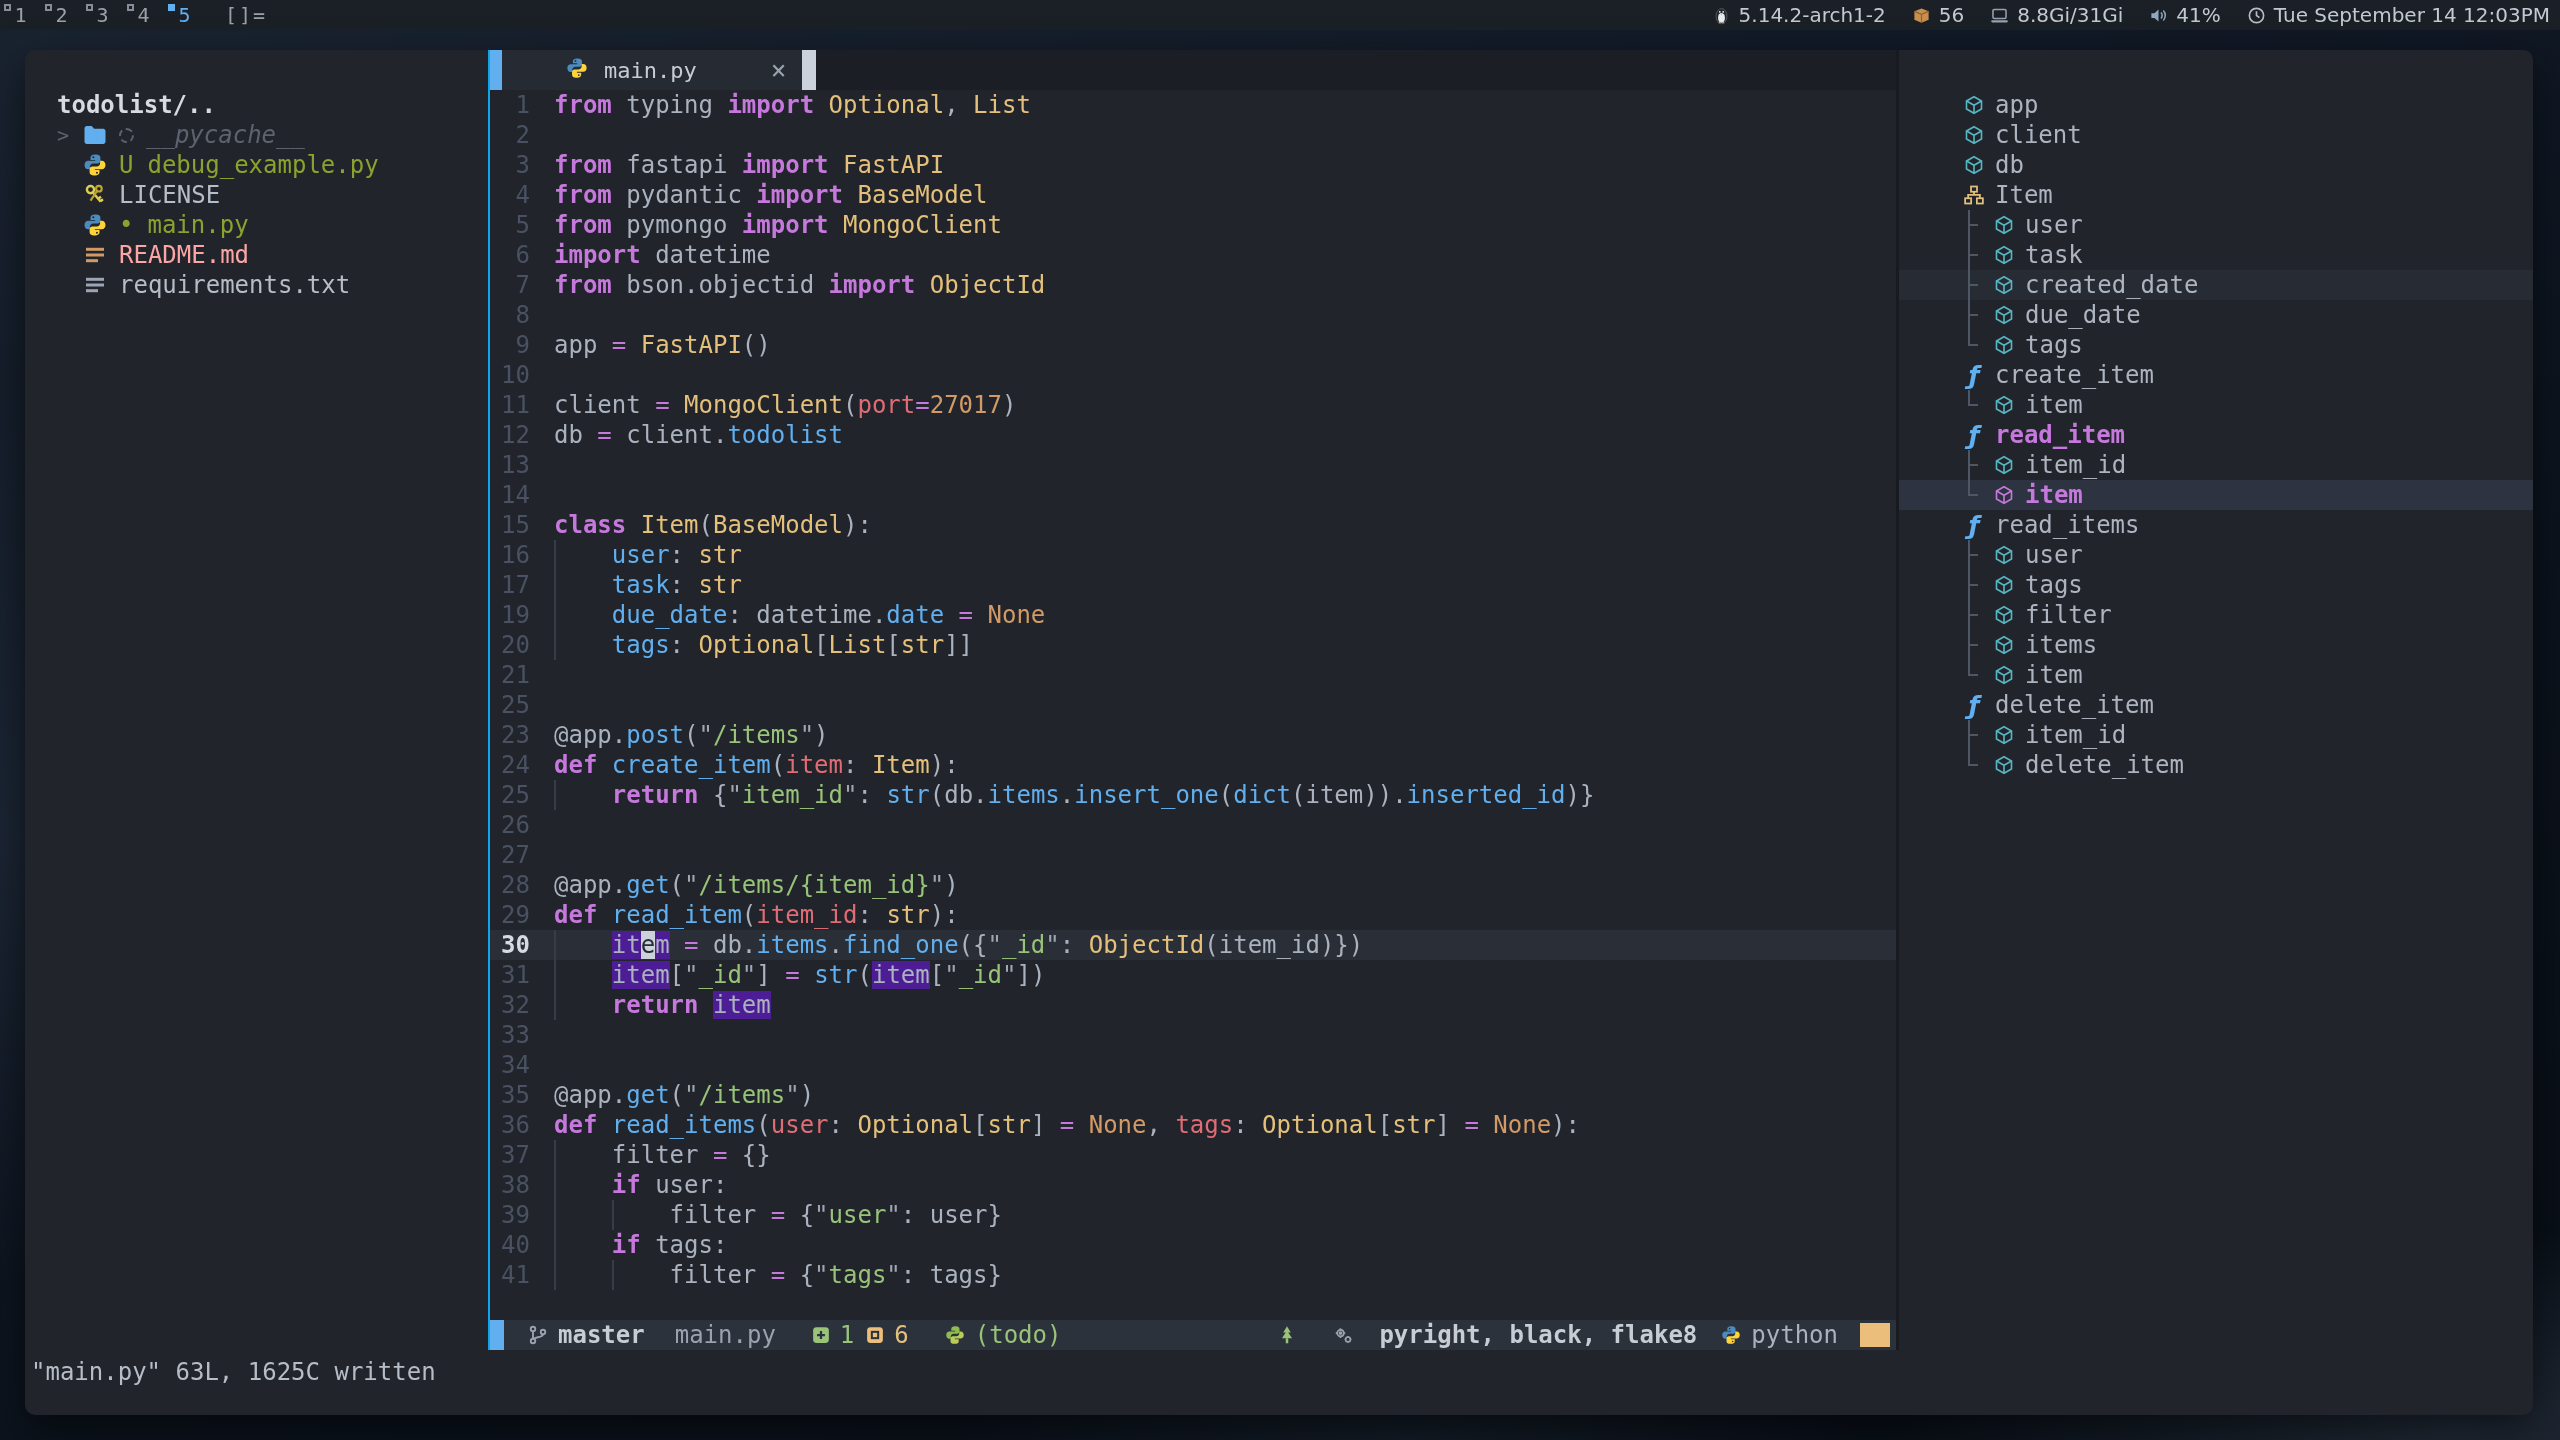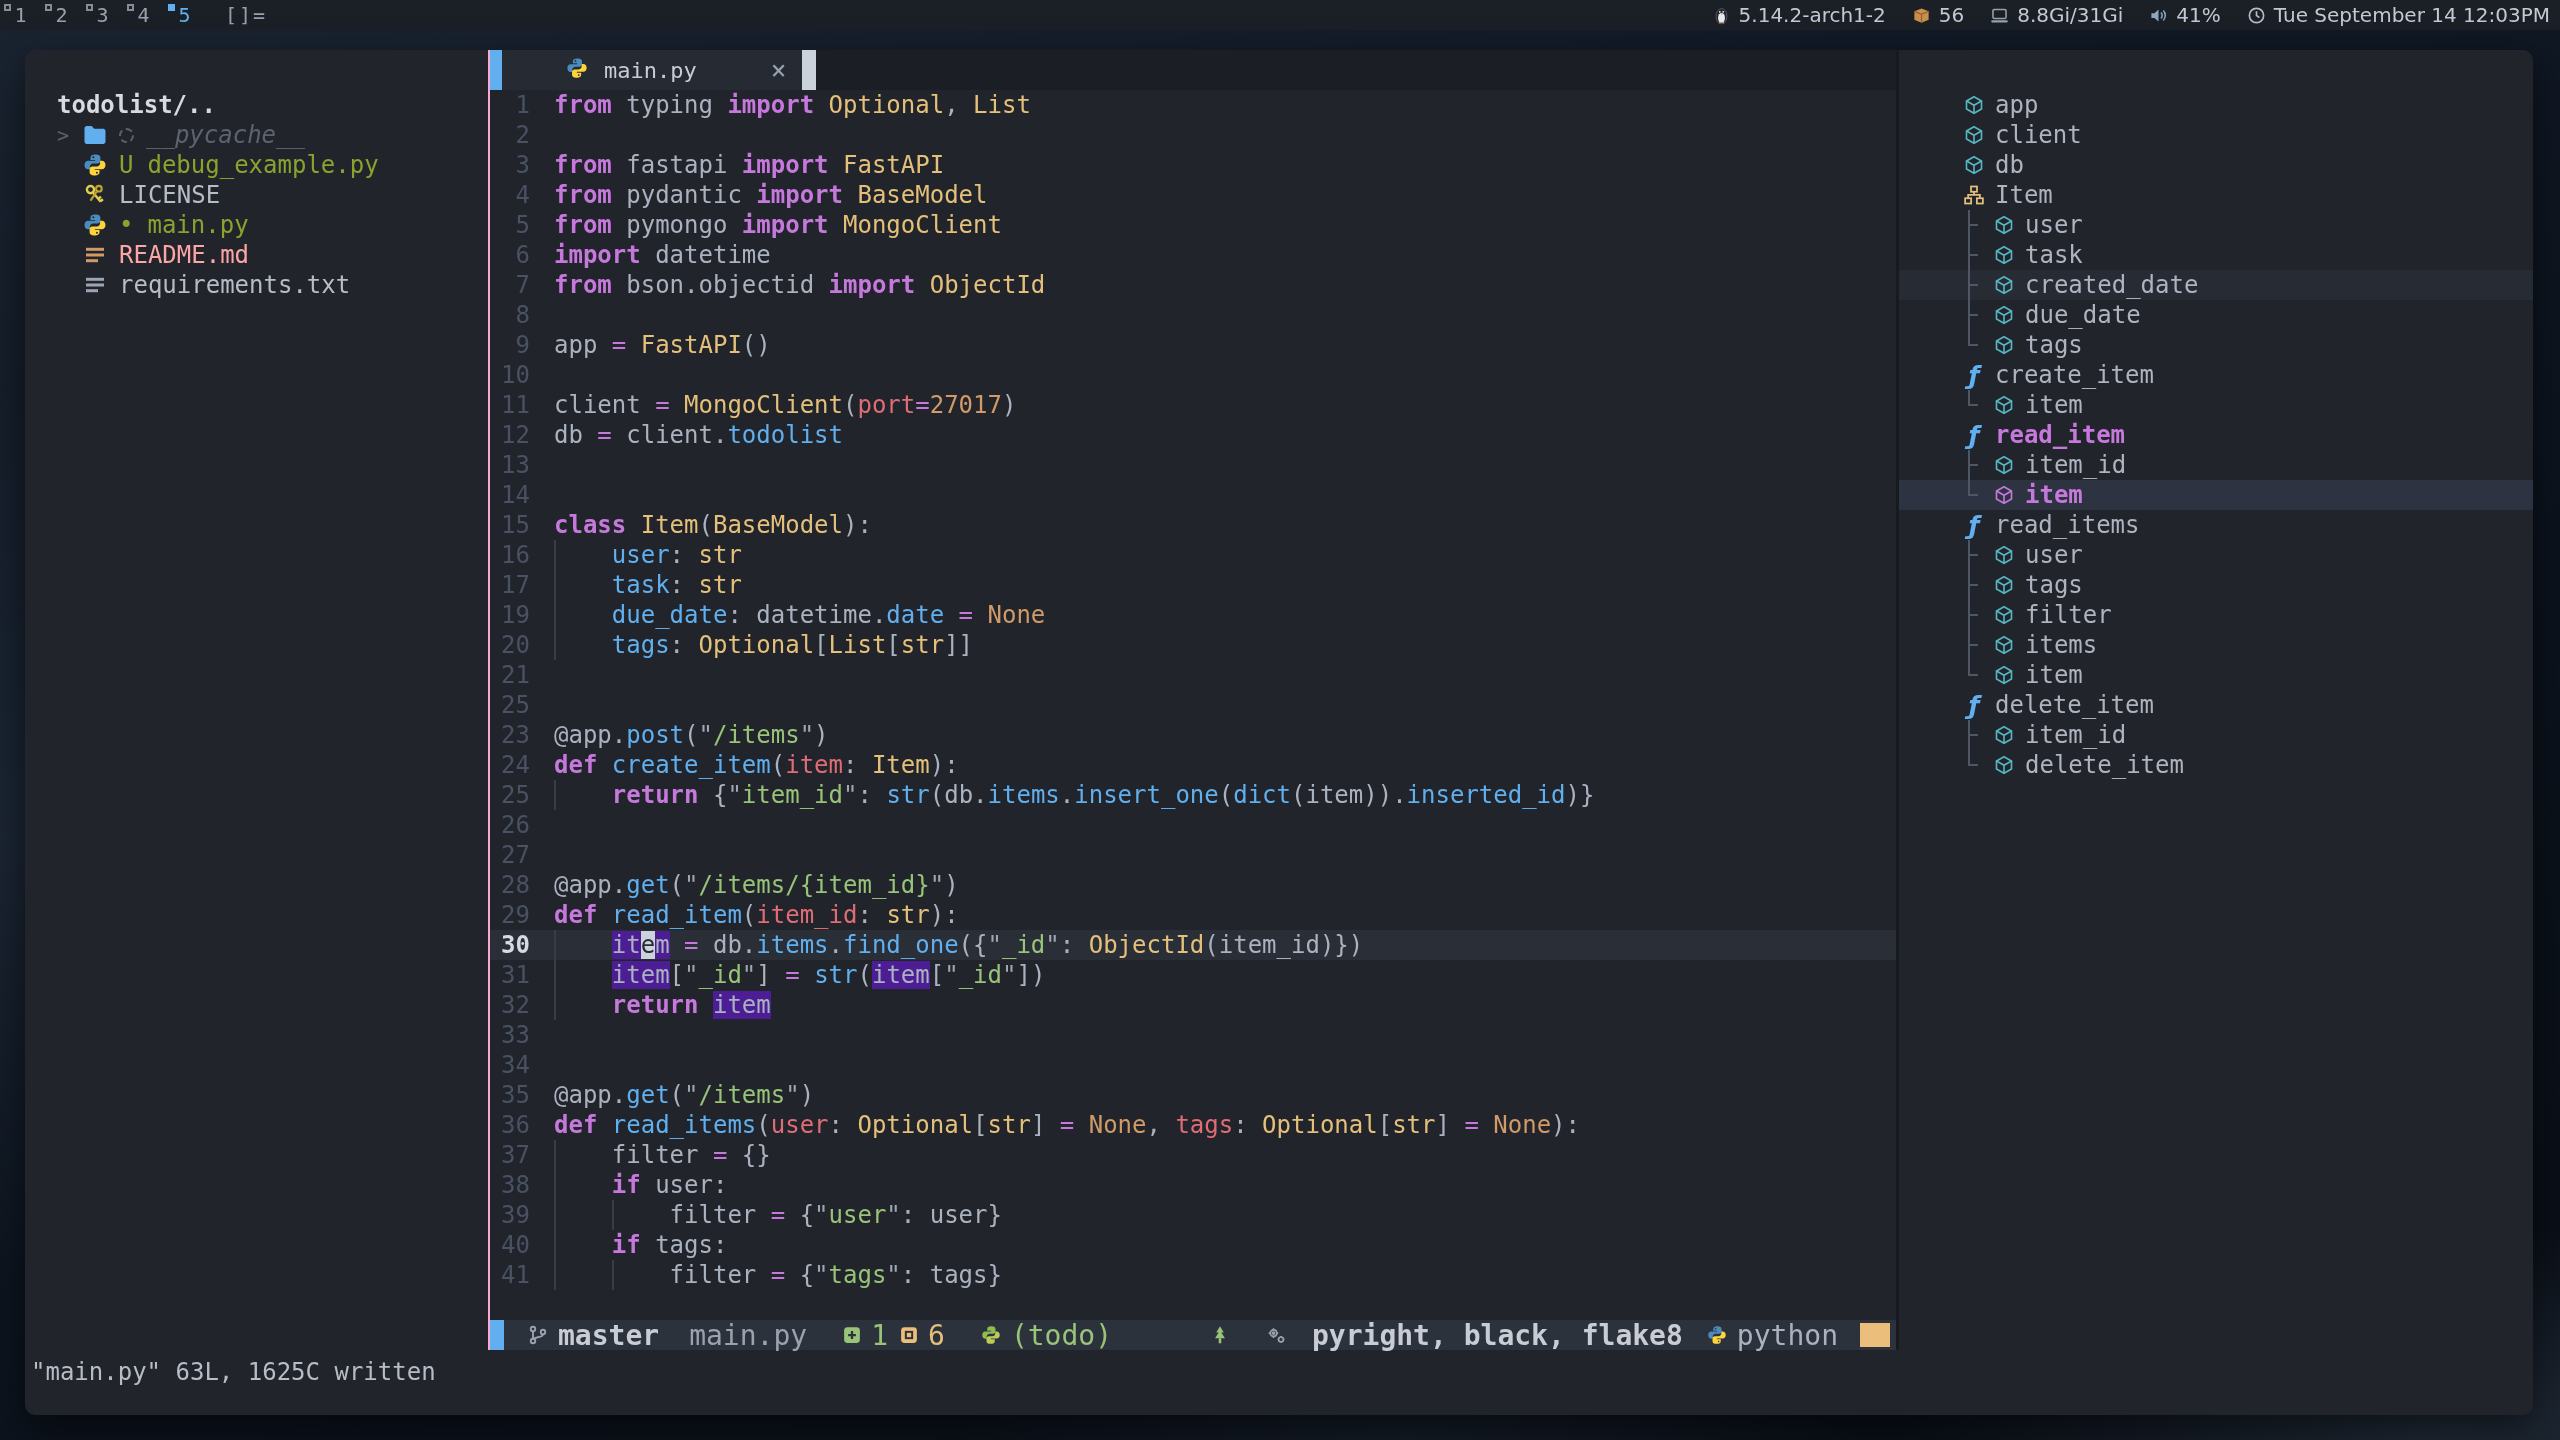--- a/index.html
+++ b/index.html
@@ -24,21 +24,21 @@
   .bar-right { margin-left:auto; display:flex; align-items:center; gap:26px; padding-right:10px;
     font-family:"DejaVu Sans", sans-serif; color:#c3c9d3; font-size:20px; }
   .bar-seg { display:flex; align-items:center; gap:8px; }
   .icon { display:inline-flex; align-items:center; justify-content:center; }
   
   .term { position:absolute; left:25px; top:50px; width:2508px; height:1365px; background:#21252b;
     border-radius:10px; overflow:hidden; display:flex; flex-direction:column;
     box-shadow:0 14px 40px rgba(0,0,0,.55); color:#abb2bf; }
   .term-main { display:flex; flex:1; min-height:0; }
   
-  .pane-tree { width:465px; flex:none; padding-top:40px; border-right:2px solid #f9a8d4; }
+  .pane-tree { width:465px; flex:none; padding-top:40px; border-right:2px solid #0ea5e9; }
   .frow { height:30px; line-height:30px; display:flex; align-items:center; font-size:24px; white-space:pre; }
   .frow .ficon { width:24px; margin-right:12px; flex:none; }
   .tree-root { padding-left:32px; font-weight:bold; color:#d7dae0; }
   .frow.dir { padding-left:32px; }
   .frow.file { padding-left:58px; }
   .chev { width:26px; color:#5c6370; font-size:20px; flex:none; }
   .badge-ignored { width:15px; height:15px; border:2px dashed #5c6370; border-radius:50%; margin-right:12px; flex:none; }
   .fstatus { margin-right:14px; }
   .st-olive { color:#8aa32e; }
   .lbl-dim-italic { color:#5c6370; font-style:italic; }
@@ -61,21 +61,21 @@
   .crow.cur .ln { color:#d7dae0; font-weight:bold; }
   .sg-d { color:#abb2bf; } .sg-k { color:#c678dd; font-weight:bold; }
   .sg-o { color:#c678dd; } .sg-t { color:#e5c07b; } .sg-s { color:#98c379; }
   .sg-q { color:#9fa7b3; } .sg-n { color:#d19a66; } .sg-c { color:#d19a66; }
   .sg-p { color:#e06c75; } .sg-f { color:#61afef; }
   .sg-w { background:#4c1d95; color:#abb2bf; }
   .sg-cur { background:#ccd2db; color:#262b33; }
   .sg-g { display:inline-block; background-image:linear-gradient(to right,#373d48 0 2px, transparent 2px);
     background-repeat:no-repeat; }
   .statusline { height:30px; flex:none; background:#2c323c; display:flex; align-items:center;
-    font-size:28px; color:#9aa2af; }
+    font-size:24px; color:#9aa2af; }
   .stat-accent { width:14px; height:30px; background:#61afef; flex:none; margin-right:24px; }
   .stat-branch { font-weight:bold; color:#c8ccd4; margin-left:10px; }
   .stat-file { margin-left:30px; color:#9aa2af; }
   .stat-num-add { color:#98c379; margin-left:10px; }
   .stat-num-mod { color:#e5c07b; margin-left:10px; }
   .stat-venv { color:#98c379; margin-left:10px; }
   .stat-right { margin-left:auto; display:flex; align-items:center; }
   .stat-linters { font-weight:bold; color:#c8ccd4; margin-left:26px; }
   .stat-lang { margin-left:10px; color:#abb2bf; }
   .mode-block { width:30px; height:24px; background:#ecbe7b; margin-left:22px; margin-right:6px; flex:none; }

